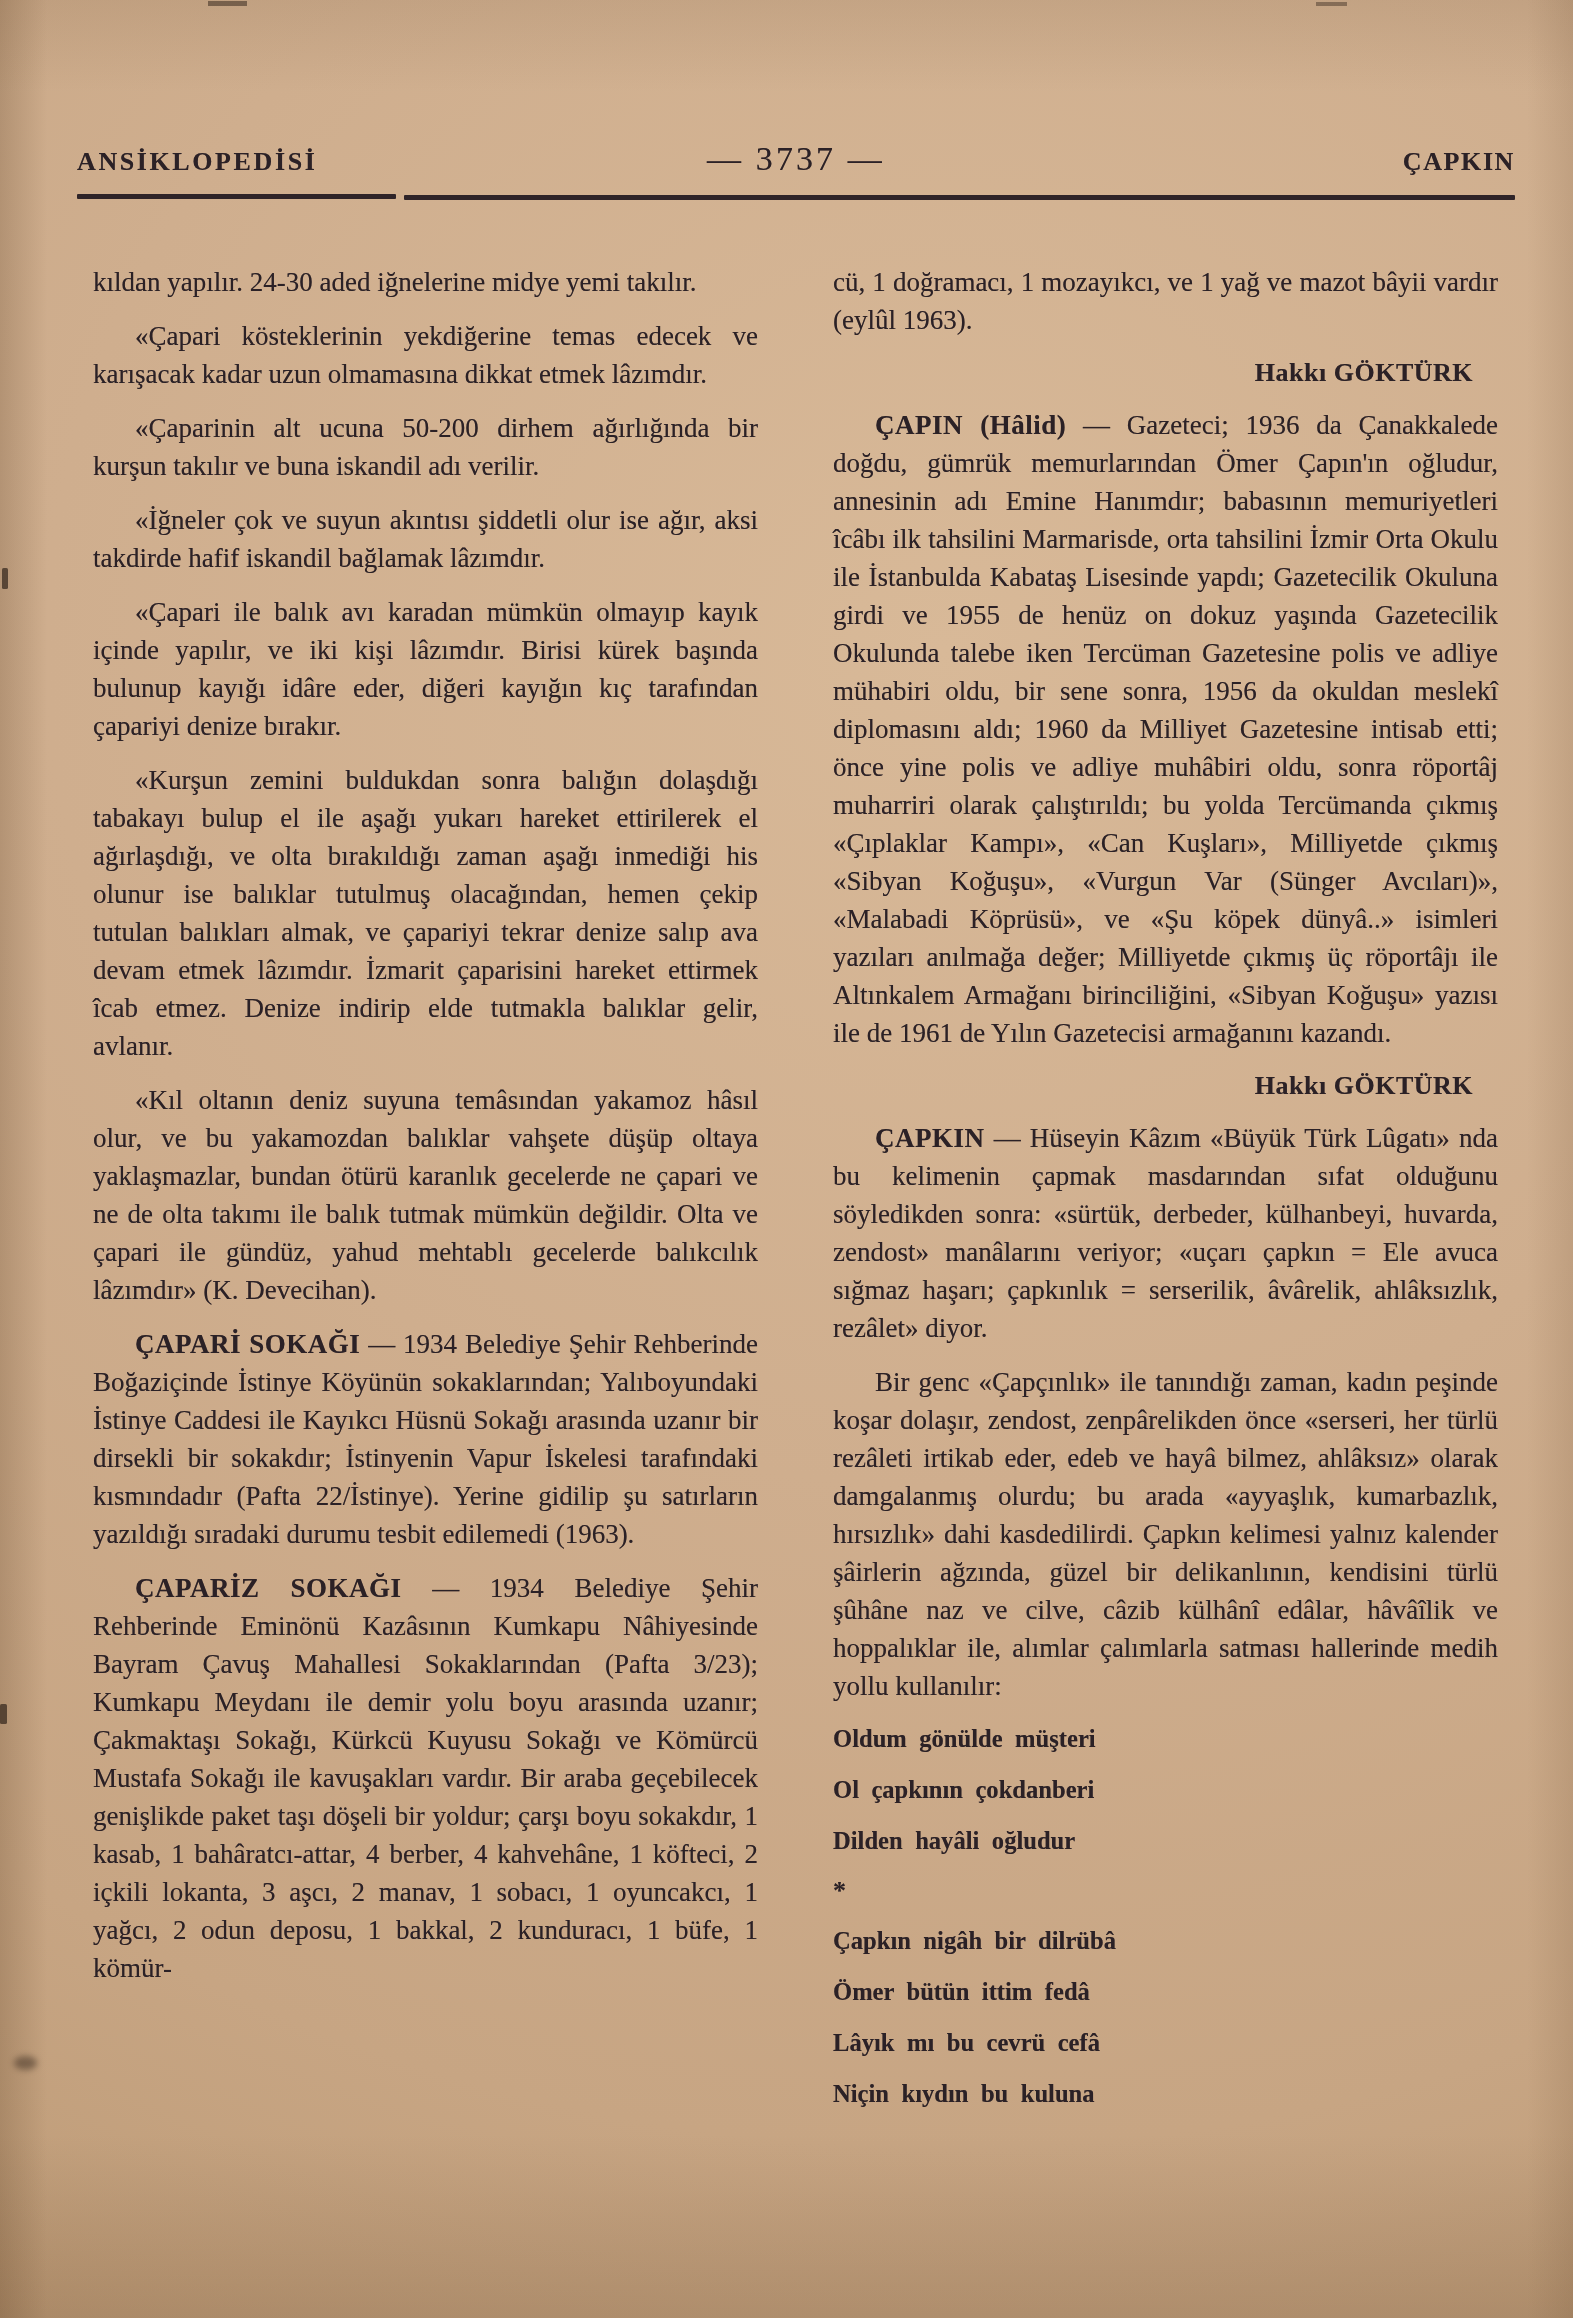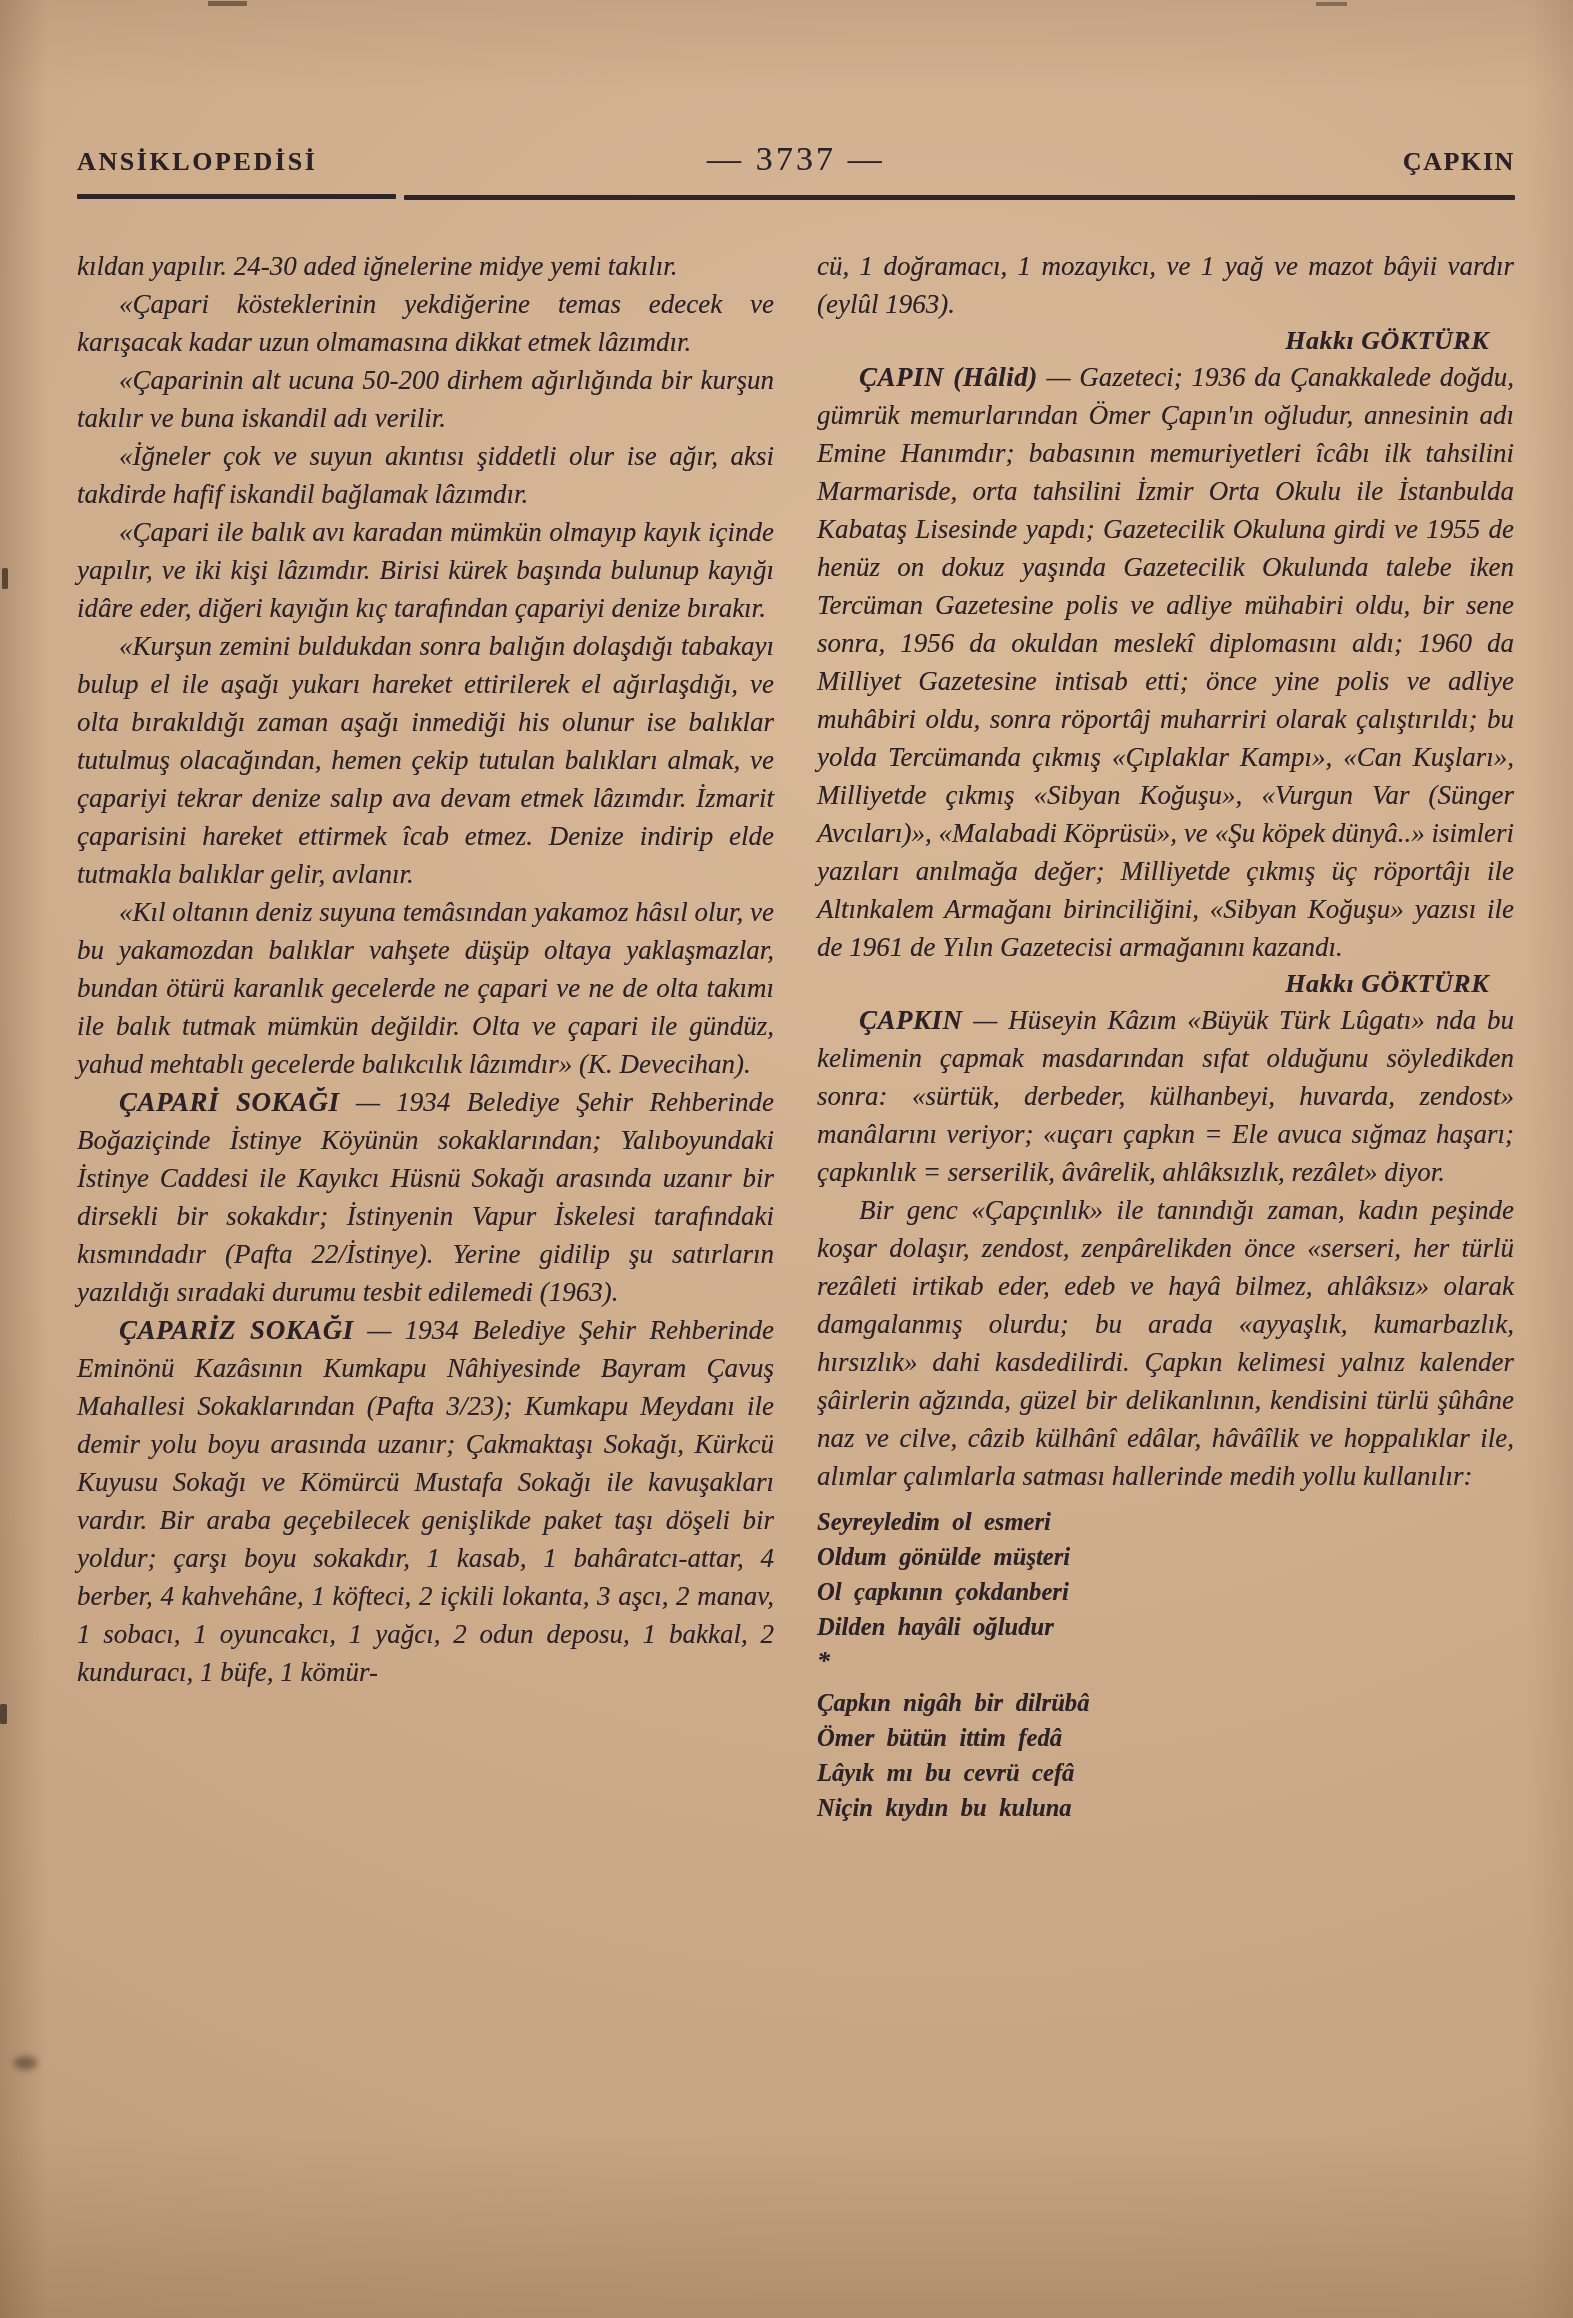--- a/index.html
+++ b/index.html
@@ -31,21 +31,21 @@
   .rule .seg-a { width: 319px; }
   .rule .seg-b { flex: 1; transform: translateY(1px); }
 
   .columns { display: flex; gap: 43px; margin-top: 48px; }
   .col {
     width: 697px;
     font-size: 27px; line-height: 38px;
     text-align: justify;
     text-shadow: 0 0 0.5px rgba(43,33,39,0.42);
   }
-  .col p { margin: 0; font-style: italic; }
+  .col p { margin: 16px; }
   .para.indent { text-indent: 42px; }
   .entry-name { font-weight: bold; letter-spacing: 0.5px; }
 
   .signature {
     text-align: right; font-weight: bold;
     font-size: 26px; line-height: 35px;
     padding-right: 25px; margin: 4.2px 0 5.2px;
     letter-spacing: 0.5px;
   }
   .poem-line {
@@ -100,21 +100,20 @@
           <p class="para indent"><strong class="entry-name">ÇAPARİ SOKAĞI</strong> <span class="ptext">— 1934 Belediye Şehir Rehberinde Boğaziçinde İstinye Köyünün sokaklarından; Yalıboyundaki İstinye Caddesi ile Kayıkcı Hüsnü Sokağı arasında uzanır bir dirsekli bir sokakdır; İstinyenin Vapur İskelesi tarafındaki kısmındadır (Pafta 22/İstinye). Yerine gidilip şu satırların yazıldığı sıradaki durumu tesbit edilemedi (1963).</span></p>
           <p class="para indent"><strong class="entry-name">ÇAPARİZ SOKAĞI</strong> <span class="ptext">— 1934 Belediye Şehir Rehberinde Eminönü Kazâsının Kumkapu Nâhiyesinde Bayram Çavuş Mahallesi Sokaklarından (Pafta 3/23); Kumkapu Meydanı ile demir yolu boyu arasında uzanır; Çakmaktaşı Sokağı, Kürkcü Kuyusu Sokağı ve Kömürcü Mustafa Sokağı ile kavuşakları vardır. Bir araba geçebilecek genişlikde paket taşı döşeli bir yoldur; çarşı boyu sokakdır, 1 kasab, 1 bahâratcı-attar, 4 berber, 4 kahvehâne, 1 köfteci, 2 içkili lokanta, 3 aşcı, 2 manav, 1 sobacı, 1 oyuncakcı, 1 yağcı, 2 odun deposu, 1 bakkal, 2 kunduracı, 1 büfe, 1 kömür-</span></p>
         </section>
       <section class="col">
           <p class="para"><span class="ptext">cü, 1 doğramacı, 1 mozayıkcı, ve 1 yağ ve mazot bâyii vardır (eylûl 1963).</span></p>
           <p class="signature">Hakkı GÖKTÜRK</p>
           <p class="para indent"><strong class="entry-name">ÇAPIN (Hâlid)</strong> <span class="ptext">— Gazeteci; 1936 da Çanakkalede doğdu, gümrük memurlarından Ömer Çapın'ın oğludur, annesinin adı Emine Hanımdır; babasının memuriyetleri îcâbı ilk tahsilini Marmarisde, orta tahsilini İzmir Orta Okulu ile İstanbulda Kabataş Lisesinde yapdı; Gazetecilik Okuluna girdi ve 1955 de henüz on dokuz yaşında Gazetecilik Okulunda talebe iken Tercüman Gazetesine polis ve adliye mühabiri oldu, bir sene sonra, 1956 da okuldan meslekî diplomasını aldı; 1960 da Milliyet Gazetesine intisab etti; önce yine polis ve adliye muhâbiri oldu, sonra röportâj muharriri olarak çalıştırıldı; bu yolda Tercümanda çıkmış «Çıplaklar Kampı», «Can Kuşları», Milliyetde çıkmış «Sibyan Koğuşu», «Vurgun Var (Sünger Avcıları)», «Malabadi Köprüsü», ve «Şu köpek dünyâ..» isimleri yazıları anılmağa değer; Milliyetde çıkmış üç röportâjı ile Altınkalem Armağanı birinciliğini, «Sibyan Koğuşu» yazısı ile de 1961 de Yılın Gazetecisi armağanını kazandı.</span></p>
           <p class="signature">Hakkı GÖKTÜRK</p>
           <p class="para indent"><strong class="entry-name">ÇAPKIN</strong> <span class="ptext">— Hüseyin Kâzım «Büyük Türk Lûgatı» nda bu kelimenin çapmak masdarından sıfat olduğunu söyledikden sonra: «sürtük, derbeder, külhanbeyi, huvarda, zendost» manâlarını veriyor; «uçarı çapkın = Ele avuca sığmaz haşarı; çapkınlık = serserilik, âvârelik, ahlâksızlık, rezâlet» diyor.</span></p>
           <p class="para indent"><span class="ptext">Bir genc «Çapçınlık» ile tanındığı zaman, kadın peşinde koşar dolaşır, zendost, zenpârelikden önce «serseri, her türlü rezâleti irtikab eder, edeb ve hayâ bilmez, ahlâksız» olarak damgalanmış olurdu; bu arada «ayyaşlık, kumarbazlık, hırsızlık» dahi kasdedilirdi. Çapkın kelimesi yalnız kalender şâirlerin ağzında, güzel bir delikanlının, kendisini türlü şûhâne naz ve cilve, câzib külhânî edâlar, hâvâîlik ve hoppalıklar ile, alımlar çalımlarla satması hallerinde medih yollu kullanılır:</span></p>
-          <p class="poem-line stanza-start">Seyreyledim ol esmeri</p>
           <p class="poem-line">Oldum gönülde müşteri</p>
           <p class="poem-line">Ol çapkının çokdanberi</p>
           <p class="poem-line">Dilden hayâli oğludur</p>
           <p class="star">*</p>
           <p class="poem-line stanza-start">Çapkın nigâh bir dilrübâ</p>
           <p class="poem-line">Ömer bütün ittim fedâ</p>
           <p class="poem-line">Lâyık mı bu cevrü cefâ</p>
           <p class="poem-line">Niçin kıydın bu kuluna</p>
         </section>
     </div>

